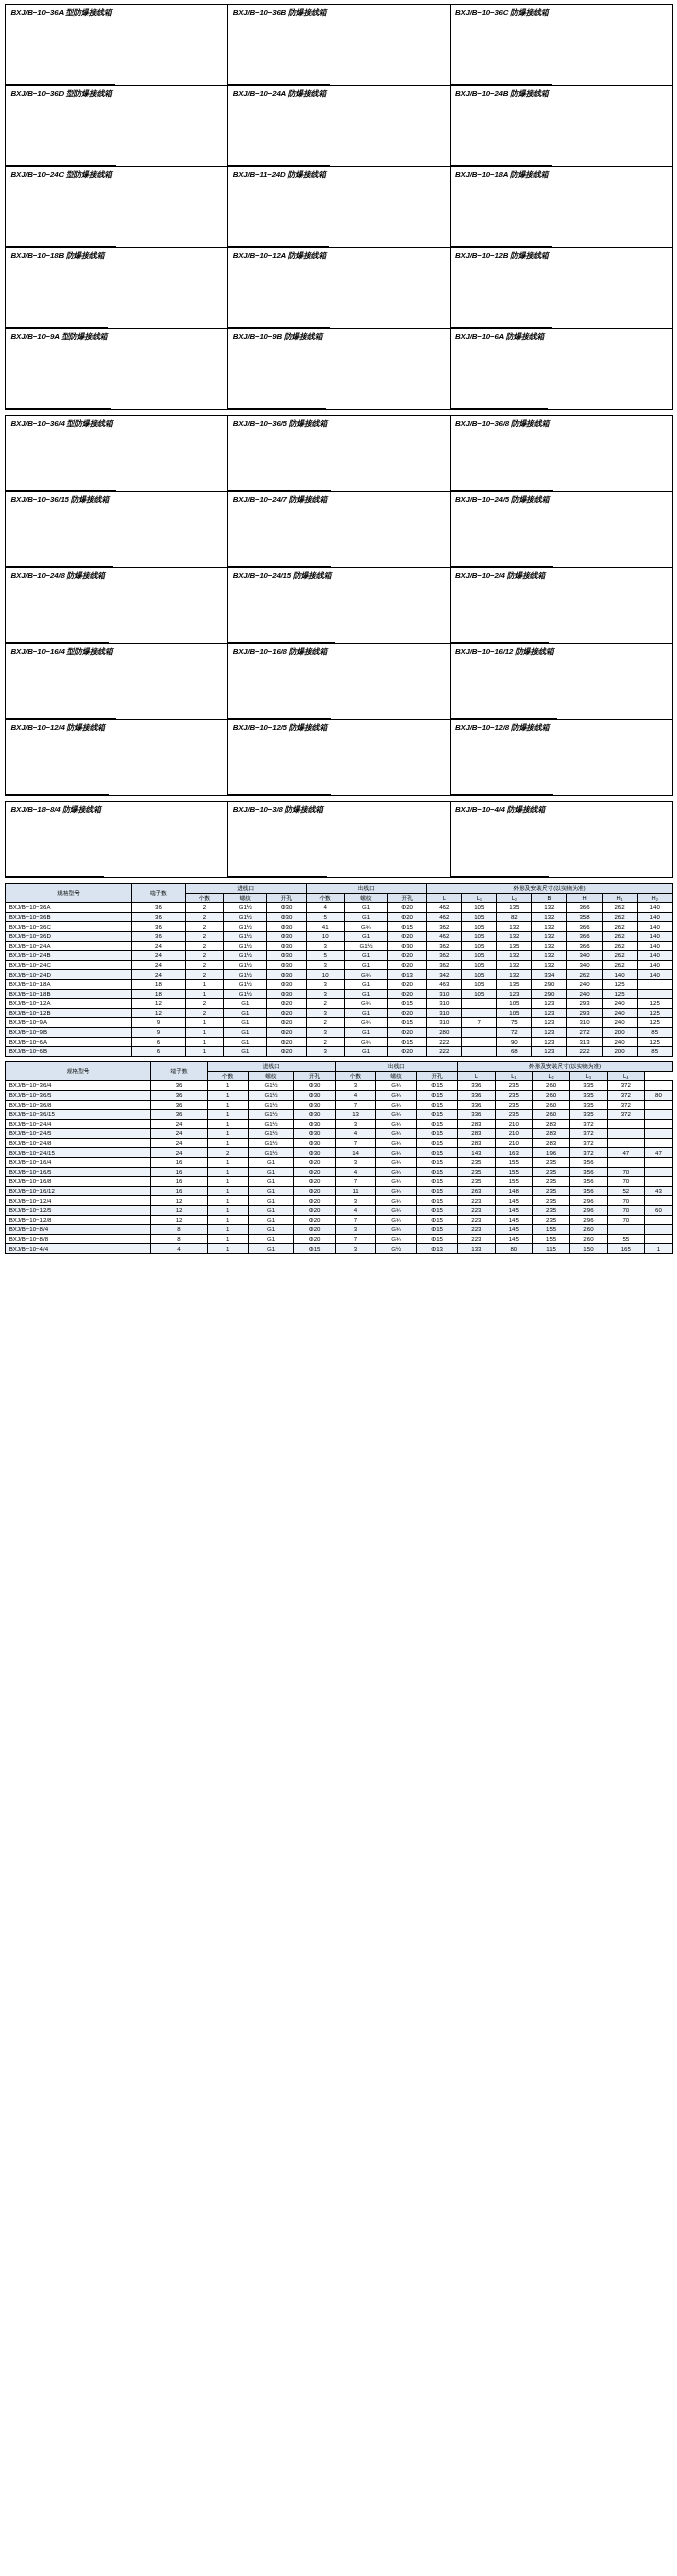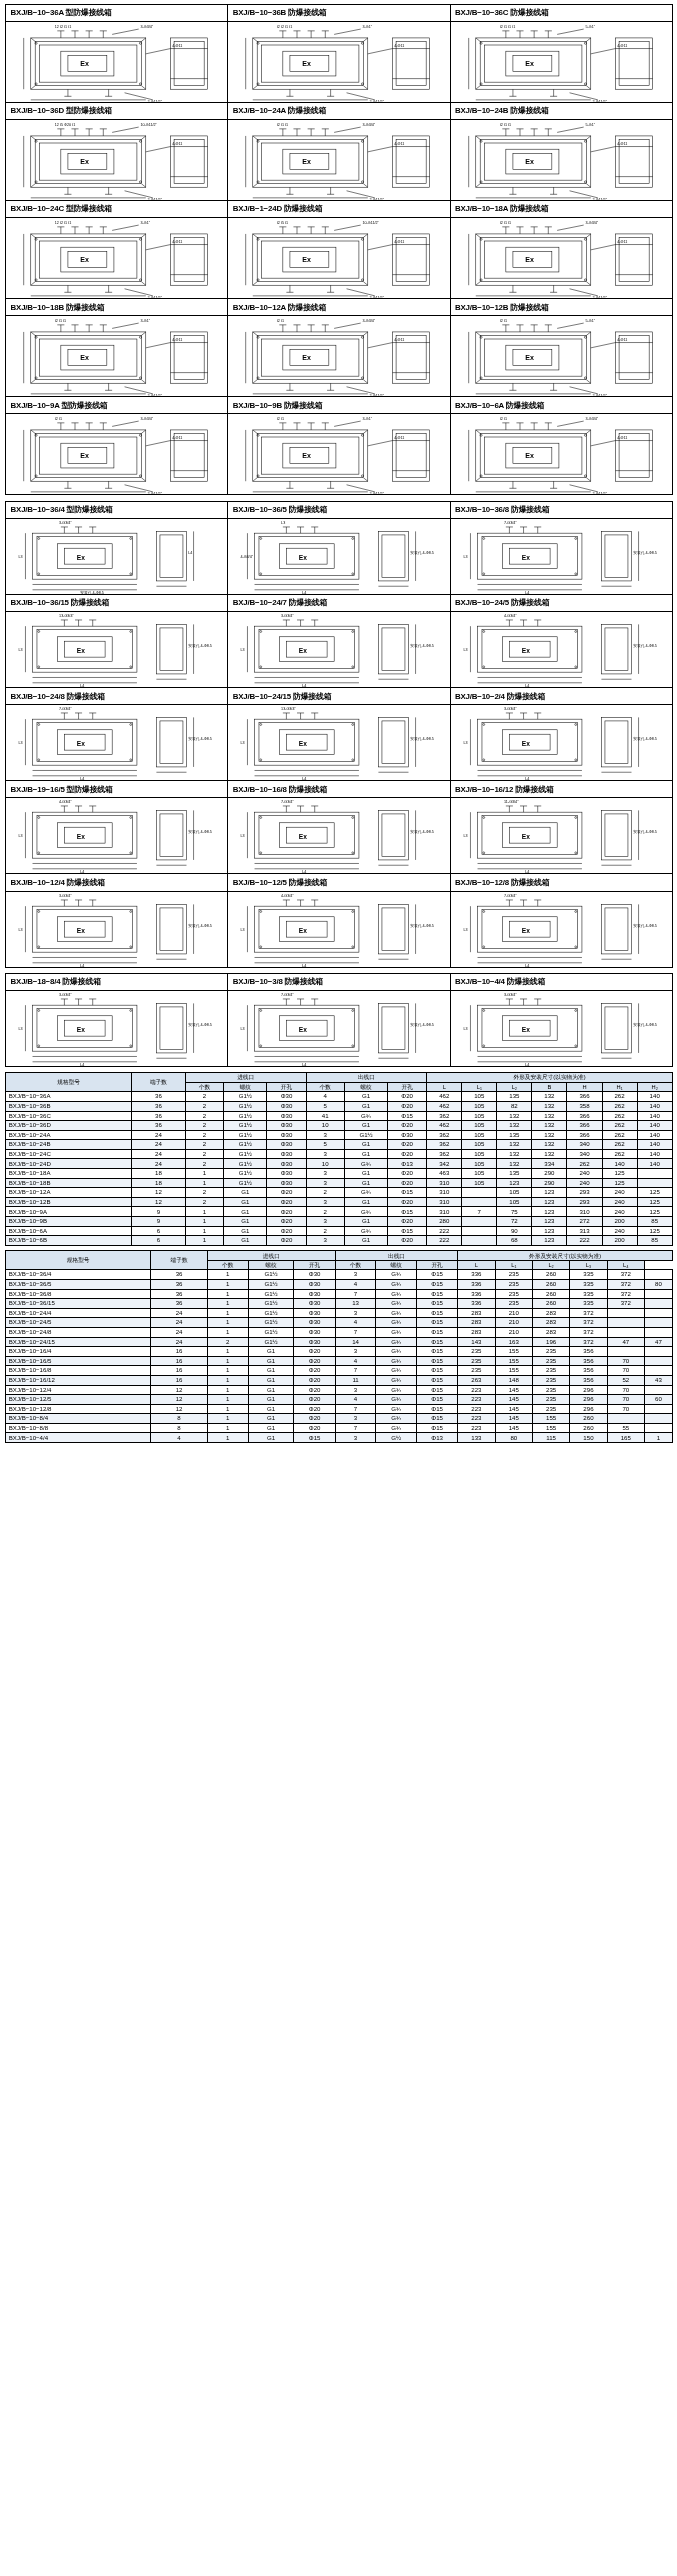--- a/index.html
+++ b/index.html
@@ -18,21 +18,22 @@
     display: grid;
     grid-template-columns: repeat(3, 1fr);
     border-top: 0.9px solid #000;
     border-left: 0.9px solid #000;
     margin-bottom: 5.2px;
   }
   .cell {
     border-right: 0.9px solid #000;
     border-bottom: 0.9px solid #000;
     display: flex;
-    flex-direction: column;
+    flex-direction: row;
+    font-style: italic;
   }
   .cell-title {
     font-size: 7.9px;
     font-weight: bold;
     padding: 2.6px 3.5px 2.6px 4.4px;
     border-bottom: 0.9px solid #000;
     letter-spacing: -0.2px;
     white-space: nowrap;
   }
   .cell-body {
@@ -473,21 +474,21 @@
       <text x="55" y="7">12 Ⅰ2 Ⅰ1 Ⅰ1</text>
       <text x="152" y="7">3-G1"</text>
       <text x="188" y="28">4-Φ11</text>
       <text x="160" y="91">2-G11/2"</text>
       <text x="84" y="50" font-size="8" font-weight="bold">Ex</text>
     </g>
   </svg>
         </div>
       </div>
       <div class="cell">
-        <div class="cell-title">BXJ/B−1−24D 防爆接线箱</div>
+        <div class="cell-title">BXJ/B−11−24D 防爆接线箱</div>
         <div class="cell-body">
   <svg class="dwg" viewBox="0 0 250 92">
     <g stroke="#000" fill="none" stroke-width="0.6">
       <rect x="28" y="18" width="130" height="58"></rect>
       <rect x="33" y="22" width="120" height="50"></rect>
       <rect x="38" y="26" width="110" height="42"></rect>
       <rect x="62" y="33" width="60" height="28"></rect>
       <rect x="70" y="38" width="44" height="18"></rect>
       <line x1="28" y1="18" x2="33" y2="22"></line>
       <line x1="158" y1="18" x2="153" y2="22"></line>
@@ -1292,21 +1293,21 @@
       <text x="60" y="6">3-G3/4"</text>
       <text x="14" y="44">L3</text>
       <text x="206" y="40">安装孔 4-Φ8.5</text>
       <text x="84" y="85">L4</text>
       <text x="80" y="46" font-size="7.5" font-weight="bold">Ex</text>
     </g>
   </svg>
         </div>
       </div>
       <div class="cell">
-        <div class="cell-title">BXJ/B−19−16/5 型防爆接线箱</div>
+        <div class="cell-title">BXJ/B−10−16/4 型防爆接线箱</div>
         <div class="cell-body tall">
   <svg class="dwg" viewBox="0 0 250 86">
     <g stroke="#000" fill="none" stroke-width="0.6">
       <rect x="30" y="16" width="118" height="52"></rect>
       <rect x="35" y="20" width="108" height="44"></rect>
       <rect x="58" y="28" width="62" height="28"></rect>
       <rect x="66" y="33" width="46" height="18"></rect>
       <circle cx="37" cy="22" r="1.1"></circle>
               <circle cx="141" cy="22" r="1.1"></circle>
       <circle cx="37" cy="62" r="1.1"></circle>

